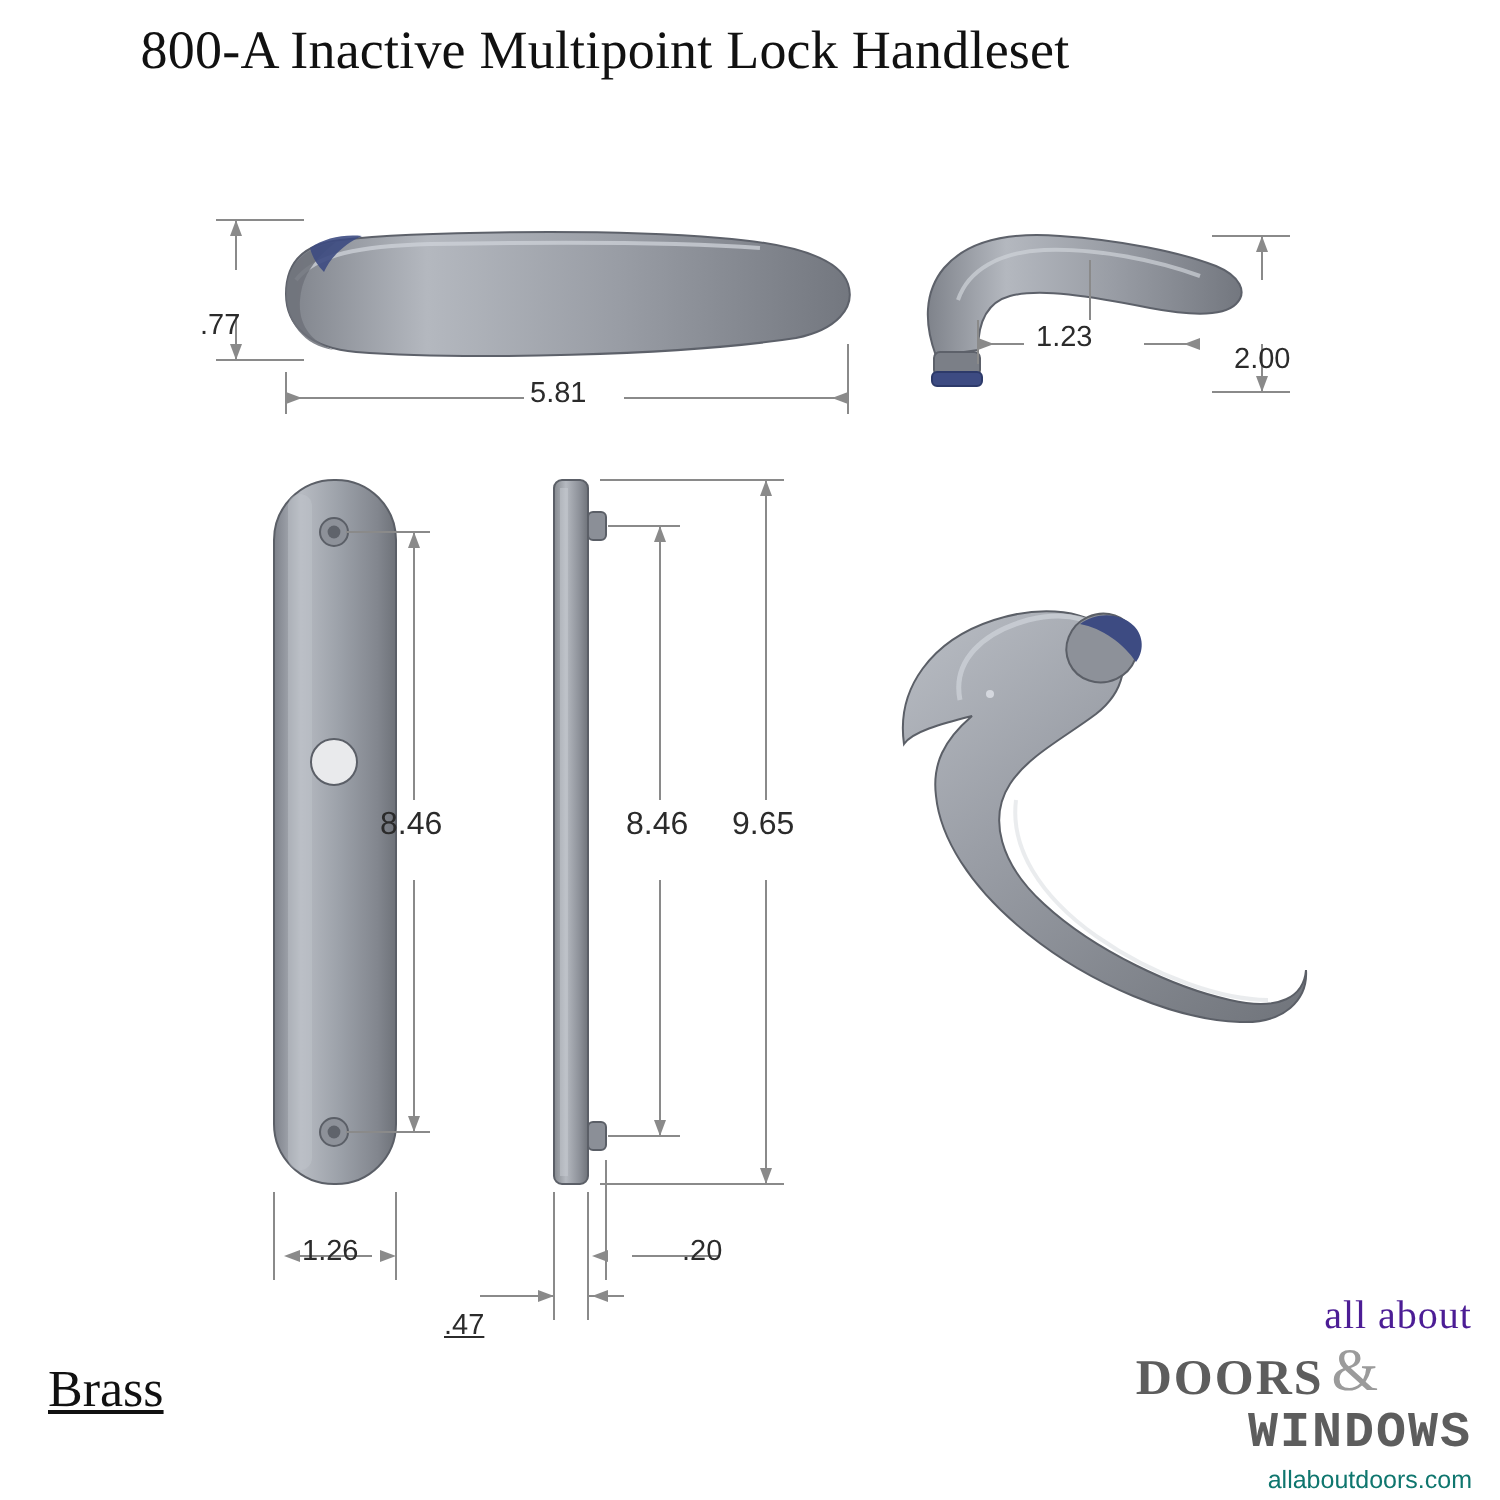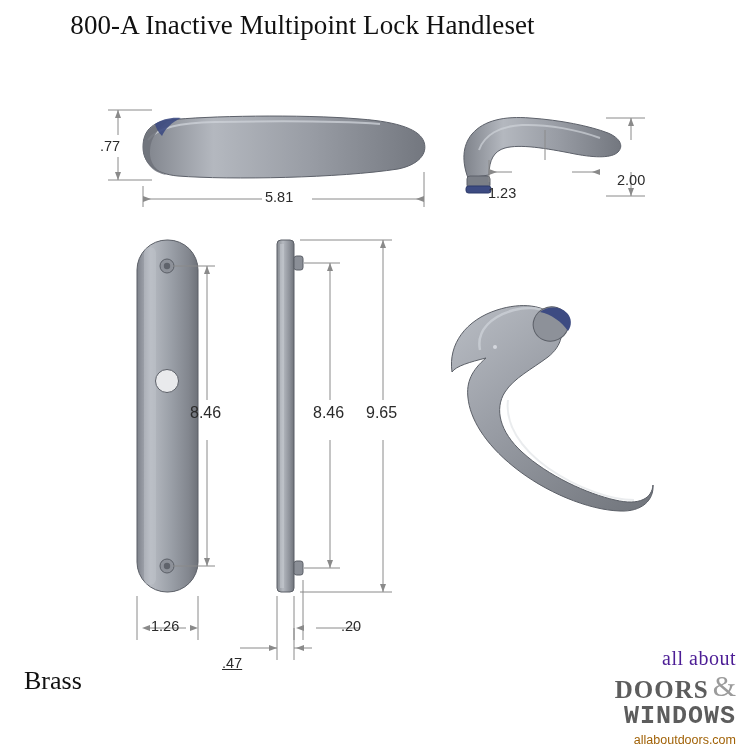--- a/index.html
+++ b/index.html
@@ -66,21 +66,21 @@
     border-top: 8px solid #8a8a8a;
   }
   
   .footer-text {
     position: absolute;
     left: 24px;
     font-family: "Liberation Serif", serif;
     font-size: 26px;
     color: #111111;
   }
-  .footer-text.l1 { top: 666px; }
+  .footer-text.l1 { top: 680px; text-decoration: underline; }
   .footer-text.l2 { top: 703px; }
 
   
   .logo {
     position: absolute;
     right: 14px;
     bottom: 10px;
     width: 215px;
     height: 92px;
     text-align: right;
@@ -104,21 +104,21 @@
     font-family: Liberation Mono, monospace;
     font-size: 25px;
     font-weight: bold;
     color: #5d5d5d;
     letter-spacing: 1px;
     line-height: 27px;
   }
   .logo .l-url {
     font-family: "Liberation Sans", sans-serif;
     font-size: 12.5px;
-    color: #a16207;
+    color: #0f766e;
     margin-top: 3px;
   }
   .logo .amp {
     font-family: "Liberation Serif", serif;
     font-size: 30px;
     color: #9b9b9b;
     font-weight: normal;
   }
   svg.draw {
     position: absolute;
@@ -293,36 +293,36 @@
   <div class="arw up" style="left:326.5px; top:263px;"></div>
   <div class="arw down" style="left:326.5px; top:560px;"></div>
   <div class="arw up" style="left:379.5px; top:240px;"></div>
   <div class="arw down" style="left:379.5px; top:584px;"></div>
   <div class="arw left" style="left:142px; top:624.5px;"></div>
   <div class="arw right" style="left:190px; top:624.5px;"></div>
   <div class="arw right" style="left:269px; top:644.5px;"></div>
   <div class="arw left" style="left:296px; top:644.5px;"></div>
   <div class="arw left" style="left:296px; top:624.5px;"></div>
 
-  <div class="dim" style="left:100px; top:138px;">.77</div>
+  <div class="dim" style="left:100px; top:155px;">.77</div>
   <div class="dim" style="left:265px; top:189px;">5.81</div>
-  <div class="dim" style="left:488px; top:161px;margin-top:24px;">1.23</div>
+  <div class="dim" style="left:518px; top:161px;">1.23</div>
   <div class="dim" style="left:617px; top:146px;margin-top:26px;">2.00</div>
   <div class="dim big" style="left:190px; top:404px;">8.46</div>
   <div class="dim big" style="left:313px; top:404px;">8.46</div>
   <div class="dim big" style="left:366px; top:404px;">9.65</div>
   <div class="dim" style="left:151px; top:618px;">1.26</div>
   <div class="dim" style="left:222px; top:655px;text-decoration:underline;">.47</div>
   <div class="dim" style="left:341px; top:618px;">.20</div>
 
   <div class="footer-text l1">Brass</div>
 
   <div class="logo">
     <div class="l-all">all about</div>
-    <div style="display:flex; align-items:flex-end; justify-content:flex-end; gap:4px;">
+    <div style="display:flex; align-items:flex-end; justify-content:center; gap:4px;">
       <span class="l-doors">DOORS</span>
       <span class="amp">&amp;</span>
     </div>
     <div class="l-win">WINDOWS</div>
     <div class="l-url">allaboutdoors.com</div>
   </div>
 
 </div>
 
 </body></html>

